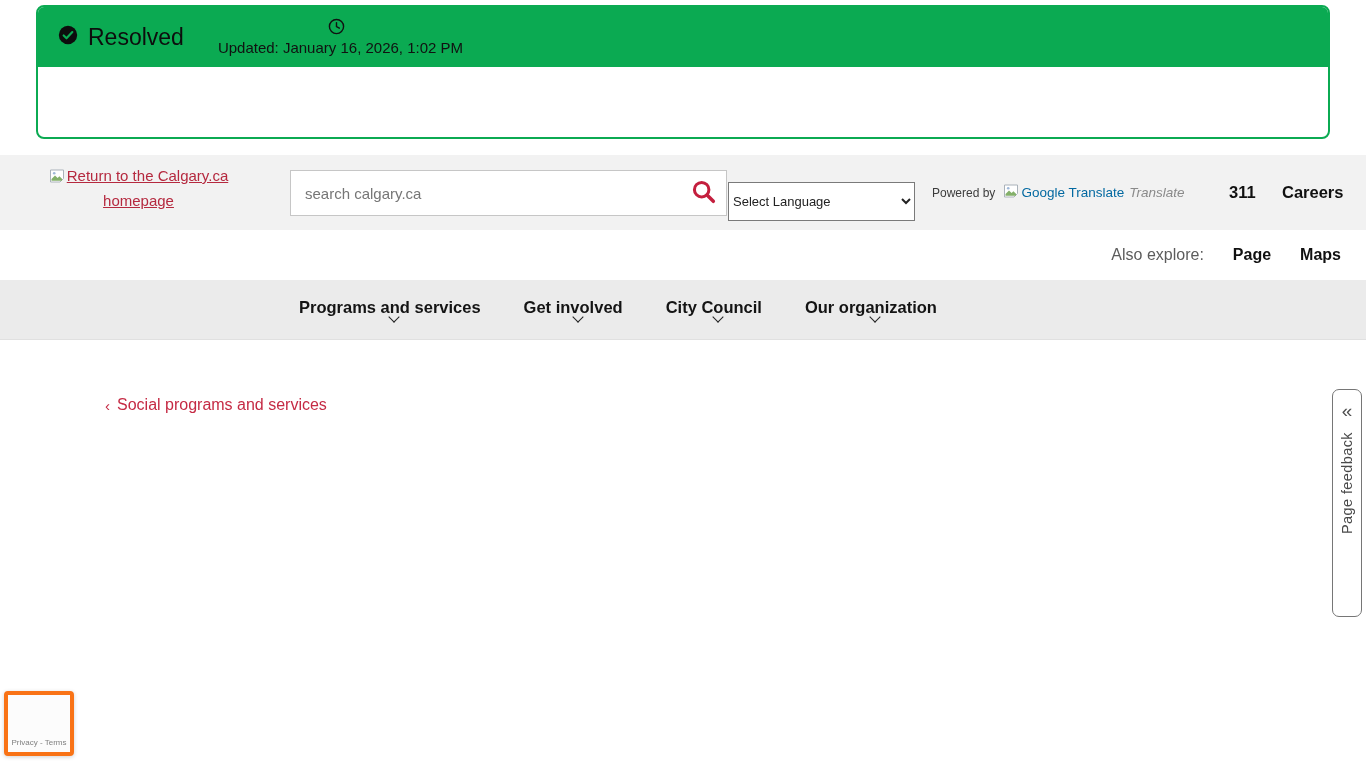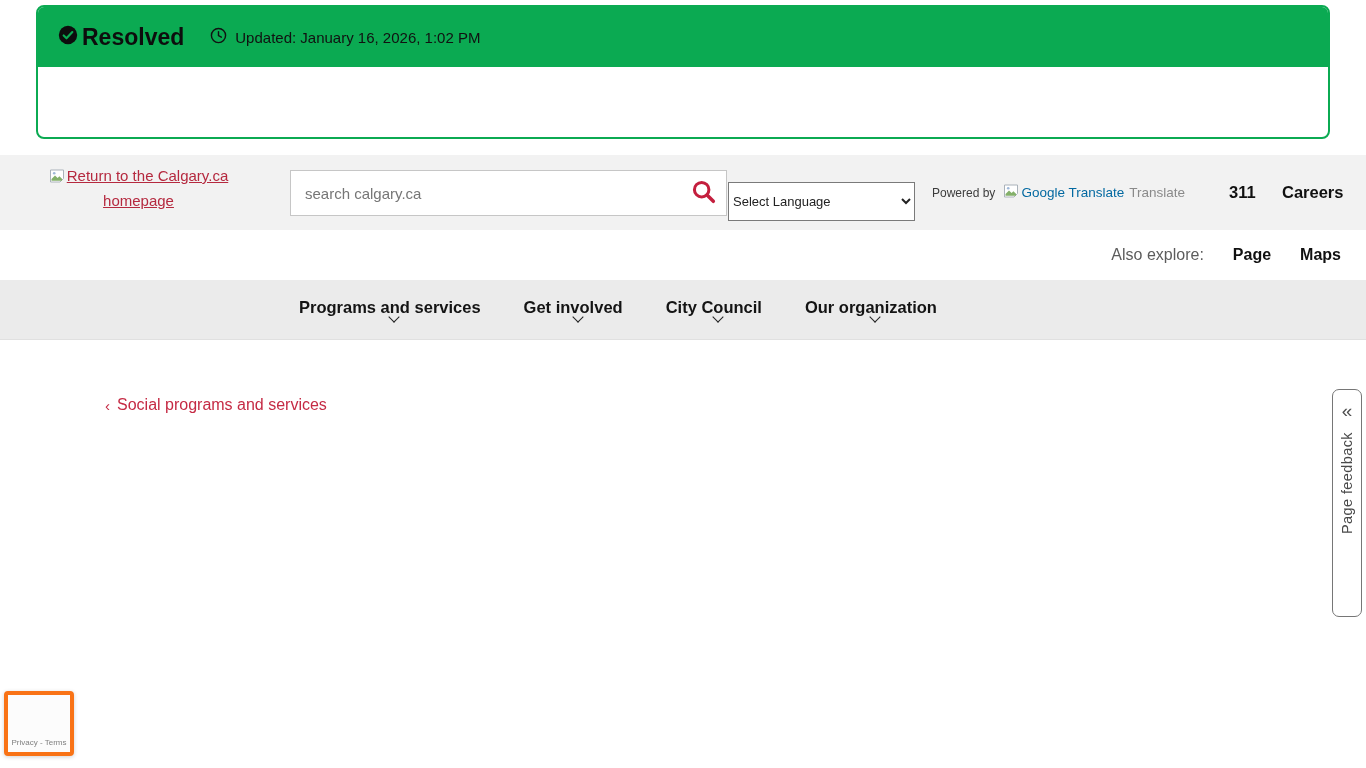--- a/index.html
+++ b/index.html
@@ -19,24 +19,24 @@
     border-radius: 8px;
     background: #ffffff;
     overflow: hidden;
   }
   .alert-head {
     height: 60px; background: #0baa52;
     display: flex; align-items: center;
     padding: 0 20px;
   }
   .alert-status {
-    font-size: 23px; font-weight: bold; color: #0d0d0d;
-    margin-left: 4px;
-  }
-  .alert-updated-group { display: flex; align-items: center; margin-left: 26px; }
+    font-size: 23px; font-weight: normal; color: #0d0d0d;
+    margin-left: 10px;
+  }
+  .alert-updated-group { display: flex; align-items: center; margin-left: 26px; flex-direction: column; }
   .alert-updated { font-size: 15px; color: #111; margin-left: 8px; }
   .alert-body {
     height: 70px; display: flex; align-items: center;
     padding: 0 20px;
   }
   .new-badge {
     margin-left: 17px;
     border: 1px solid #ddb84e;
     background: #fffdf2;
     color: #6d5200;
@@ -86,21 +86,21 @@
     font-size: 13px; font-family: "Liberation Sans", sans-serif;
     color: #222; background: #fff; border: 1px solid #7a7a7a;
   }
   .translate-group {
     position: absolute; left: 932px; top: 0; height: 75px;
     display: flex; align-items: center;
   }
   .powered-by { font-size: 12px; color: #3c3c3c; }
   .translate-group svg { margin-left: 8px; }
   .gt-alt { font-size: 13.5px; color: #0369a1; margin-left: 2px; cursor: pointer; }
-  .gt-label { font-size: 13.5px; color: #8a8a8a; margin-left: 5px; cursor: pointer; }
+  .gt-label { font-size: 13.5px; color: #8a8a8a; margin-left: 5px; cursor: pointer; font-style: italic; }
   .hdr-link {
     position: absolute; top: 0; height: 75px; line-height: 75px;
     font-size: 16.5px; font-weight: bold; color: #111;
     text-decoration: none; cursor: pointer;
   }
   .hdr-311 { left: 1229px; }
   .hdr-careers { left: 1282px; }
 
   
   .explore-row {

